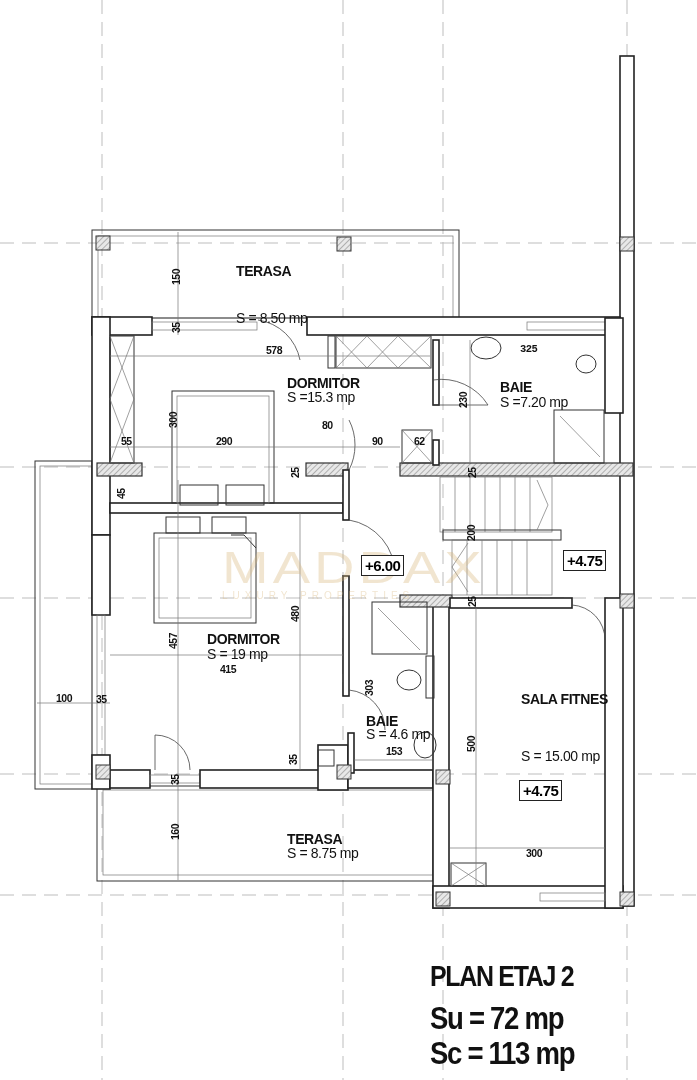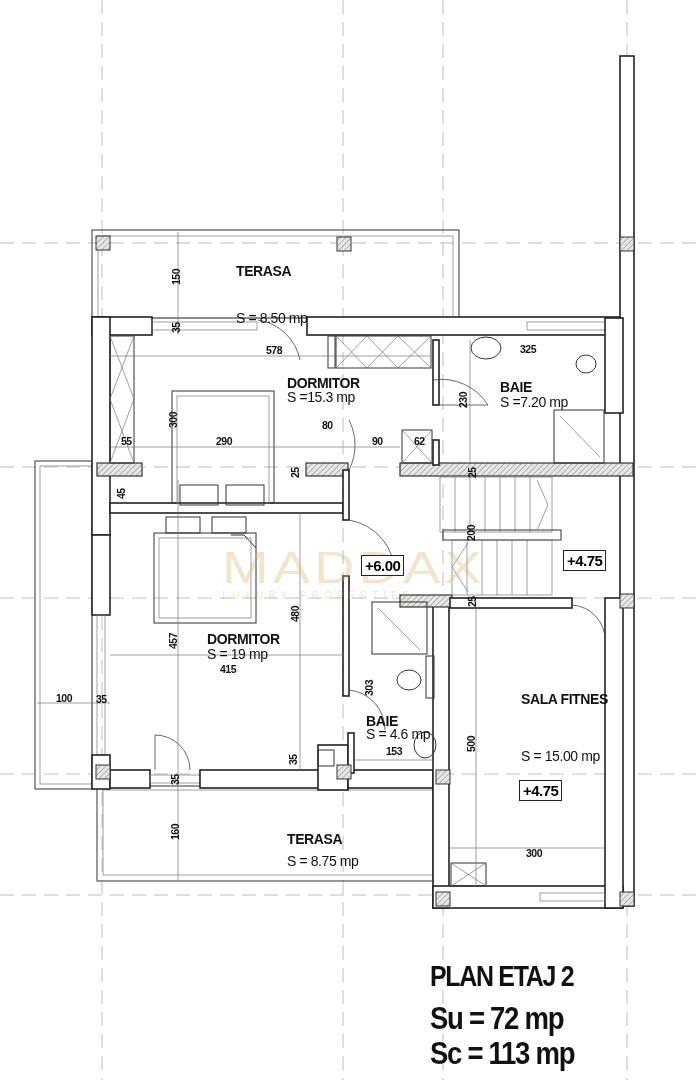--- a/index.html
+++ b/index.html
@@ -213,36 +213,36 @@
 <div class="lbl room-name" style="left:207px; top:632px;">DORMITOR</div>
 <div class="lbl" style="left:207px; top:647px;">S = 19 mp</div>
 
 <div class="lbl room-name" style="left:366px; top:714px;">BAIE</div>
 <div class="lbl" style="left:366px; top:727px;">S = 4.6 mp</div>
 
 <div class="lbl room-name" style="left:521px; top:692px;">SALA FITNES</div>
 <div class="lbl" style="left:521px; top:749px;">S = 15.00 mp</div>
 
 <div class="lbl room-name" style="left:287px; top:832px;">TERASA</div>
-<div class="lbl" style="left:287px; top:846px;margin-top:8px;">S = 8.75 mp</div>
+<div class="lbl" style="left:287px; top:846px;">S = 8.75 mp</div>
 
 <div class="level" style="left:361px; top:555px;">+6.00</div>
 <div class="level" style="left:563px; top:550px;">+4.75</div>
 <div class="level" style="left:519px; top:780px;">+4.75</div>
 
 <div class="lbl dim v" style="left:171px; top:285px;">150</div>
 <div class="lbl dim v" style="left:171px; top:333px;">35</div>
 <div class="lbl dim" style="left:266px; top:345px;">578</div>
 <div class="lbl dim v" style="left:168px; top:428px;">300</div>
 <div class="lbl dim" style="left:121px; top:436px;">55</div>
 <div class="lbl dim" style="left:216px; top:436px;">290</div>
 <div class="lbl dim" style="left:322px; top:420px;">80</div>
 <div class="lbl dim" style="left:372px; top:436px;">90</div>
 <div class="lbl dim" style="left:414px; top:436px;">62</div>
-<div class="lbl dim" style="left:520px; top:344px;">325</div>
+<div class="lbl dim" style="left:520px; top:344px;font-family:Liberation Mono, monospace;">325</div>
 <div class="lbl dim v" style="left:458px; top:408px;">230</div>
 <div class="lbl dim v" style="left:290px; top:478px;">25</div>
 <div class="lbl dim v" style="left:467px; top:478px;">25</div>
 <div class="lbl dim v" style="left:116px; top:499px;">45</div>
 <div class="lbl dim v" style="left:466px; top:541px;">200</div>
 <div class="lbl dim v" style="left:467px; top:607px;">25</div>
 <div class="lbl dim v" style="left:168px; top:649px;">457</div>
 <div class="lbl dim v" style="left:290px; top:622px;">480</div>
 <div class="lbl dim" style="left:220px; top:664px;">415</div>
 <div class="lbl dim" style="left:56px; top:693px;">100</div>

